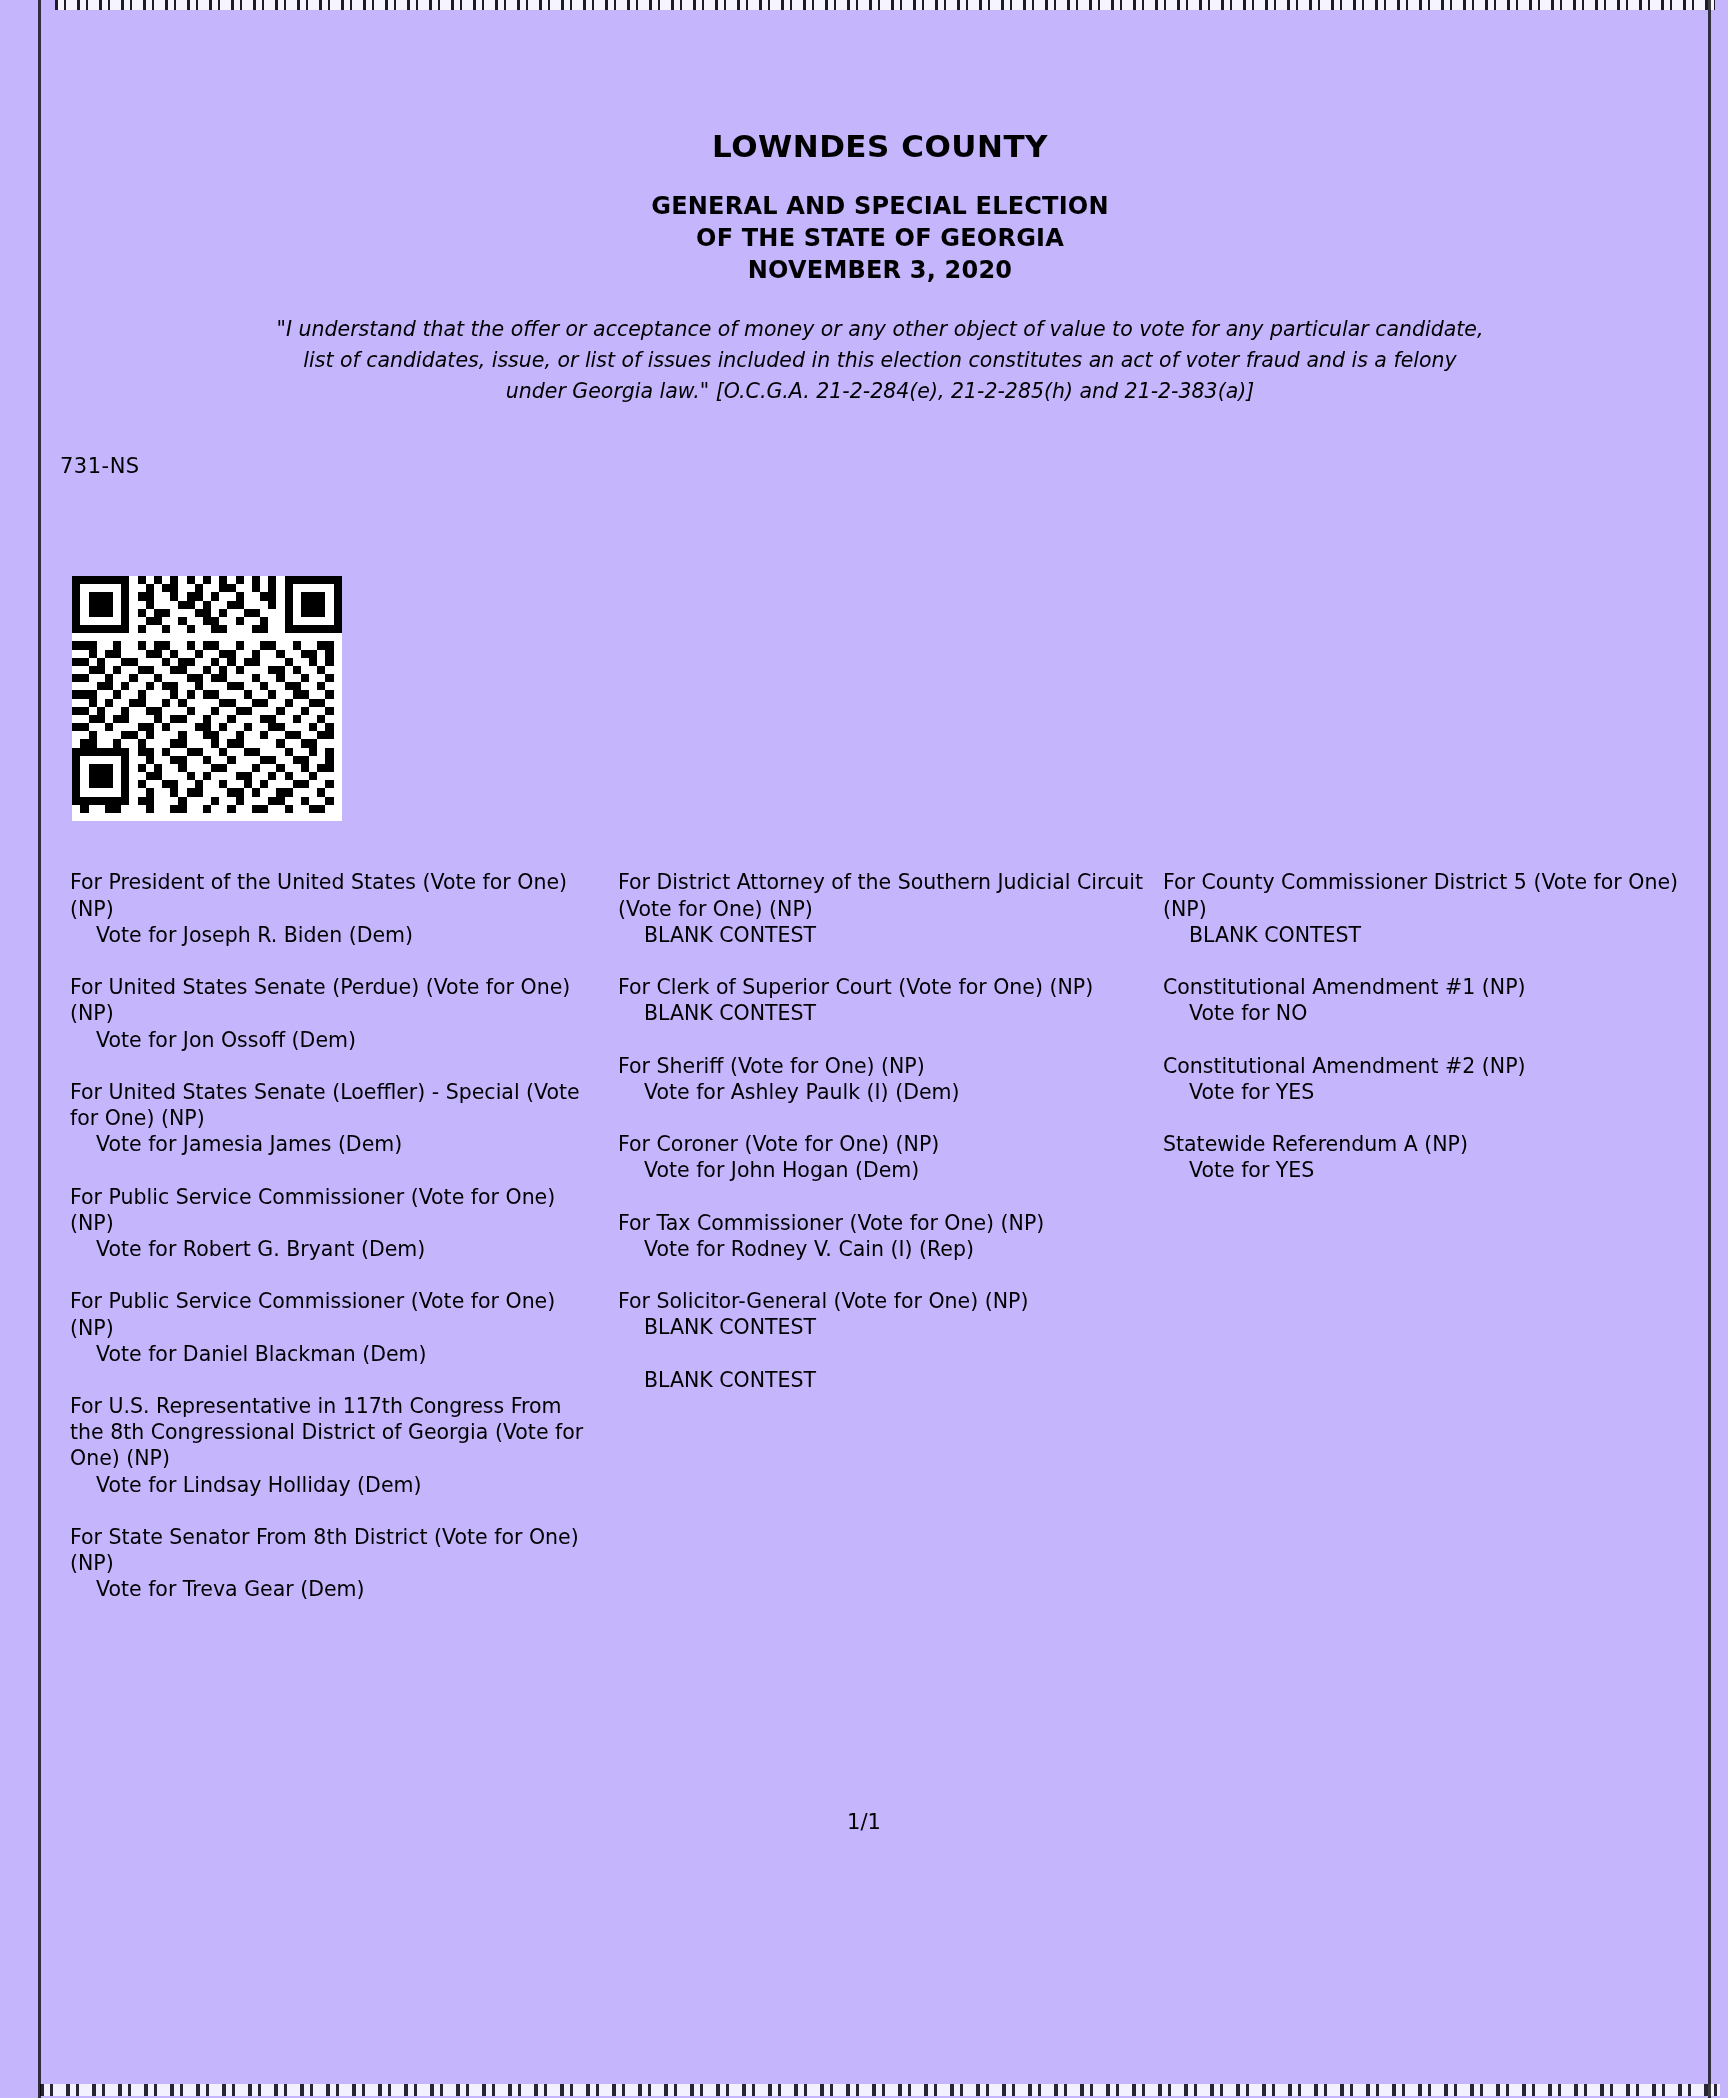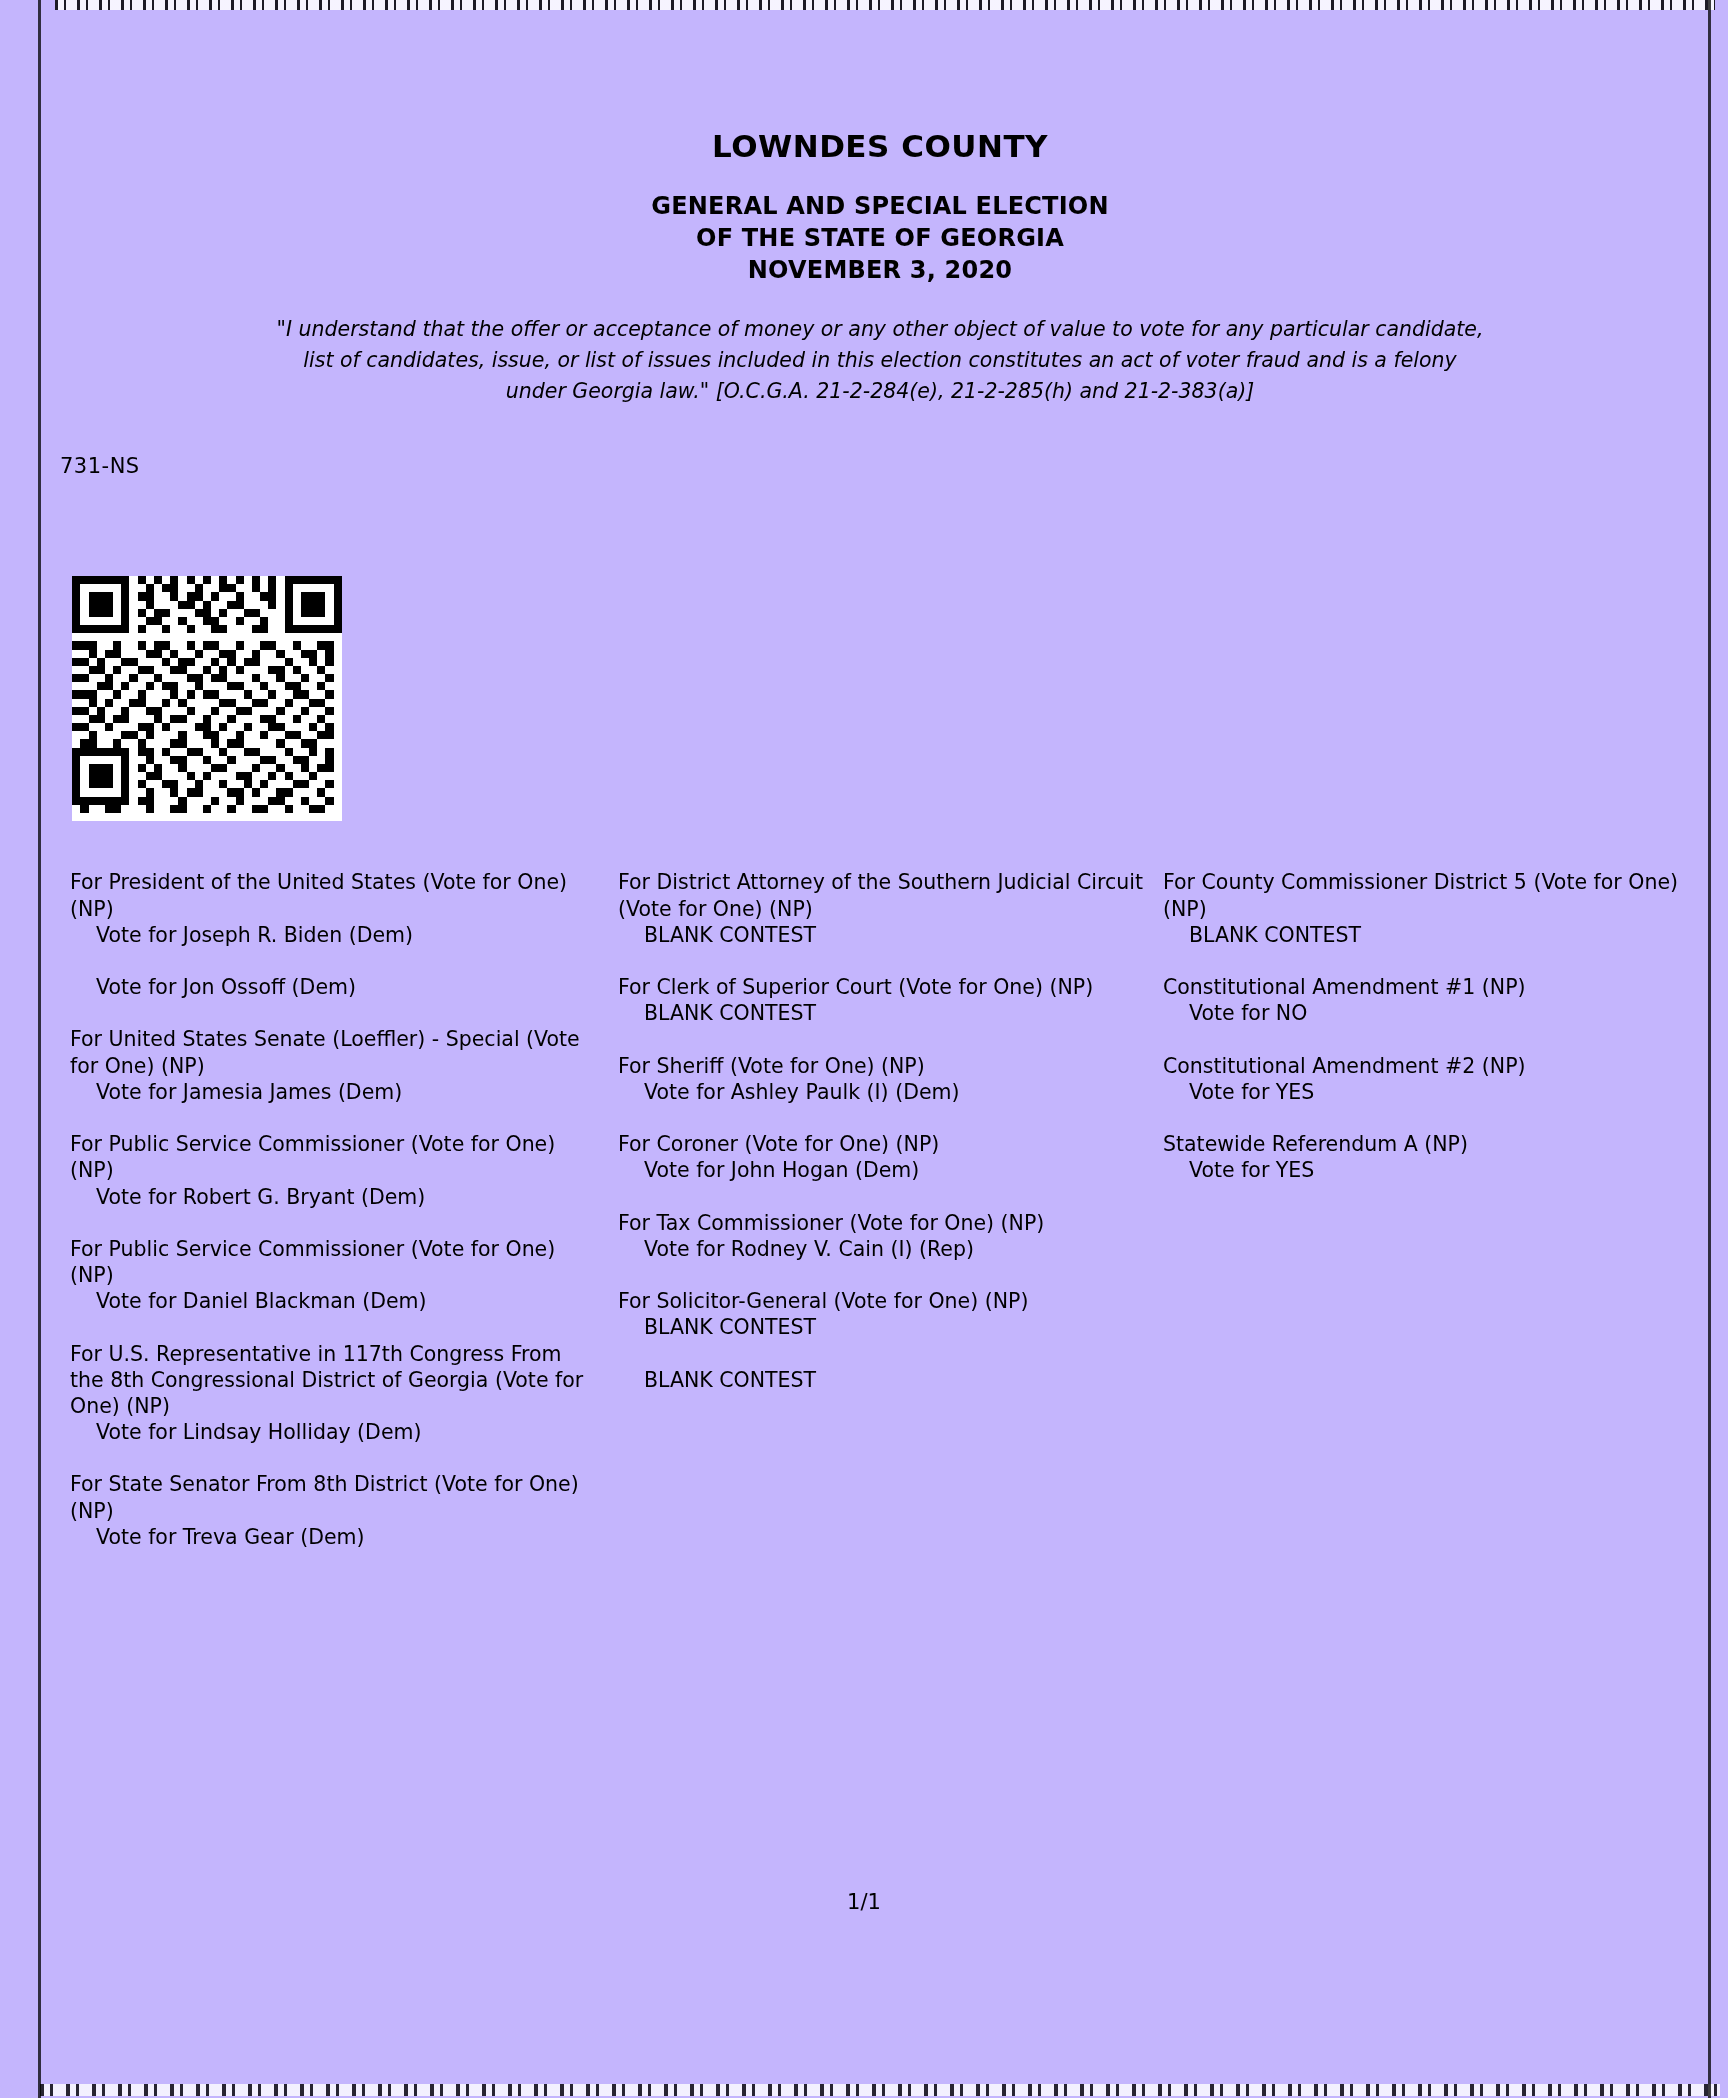--- a/index.html
+++ b/index.html
@@ -155,21 +155,21 @@
   }
   .contest-choice {
     font-size: 20.5px;
     line-height: 1.28;
     padding-left: 26px;
   }
 
   .footer {
     position: absolute;
     left: 0;
-    top: 1890px;
+    top: 1810px;
     width: 1728px;
     text-align: center;
     font-size: 21px;
   }
 </style>
 </head>
 <body>
 
 <div class="page">
 
@@ -461,20 +461,21 @@
     </div>
 
     <div class="columns">
 
       <div class="col c1">
         <div class="contest">
           <div class="contest-title">For President of the United States  (Vote for One) (NP)</div>
           <div class="contest-choice">Vote for Joseph R. Biden (Dem)</div>
         </div>
         <div class="contest">
+          <div class="contest-title">For United States Senate (Perdue)   (Vote for One) (NP)</div>
           <div class="contest-choice">Vote for Jon Ossoff (Dem)</div>
         </div>
         <div class="contest">
           <div class="contest-title">For United States Senate (Loeffler) - Special (Vote for One) (NP)</div>
           <div class="contest-choice">Vote for Jamesia James (Dem)</div>
         </div>
         <div class="contest">
           <div class="contest-title">For Public Service Commissioner  (Vote for One) (NP)</div>
           <div class="contest-choice">Vote for Robert G. Bryant (Dem)</div>
         </div>

